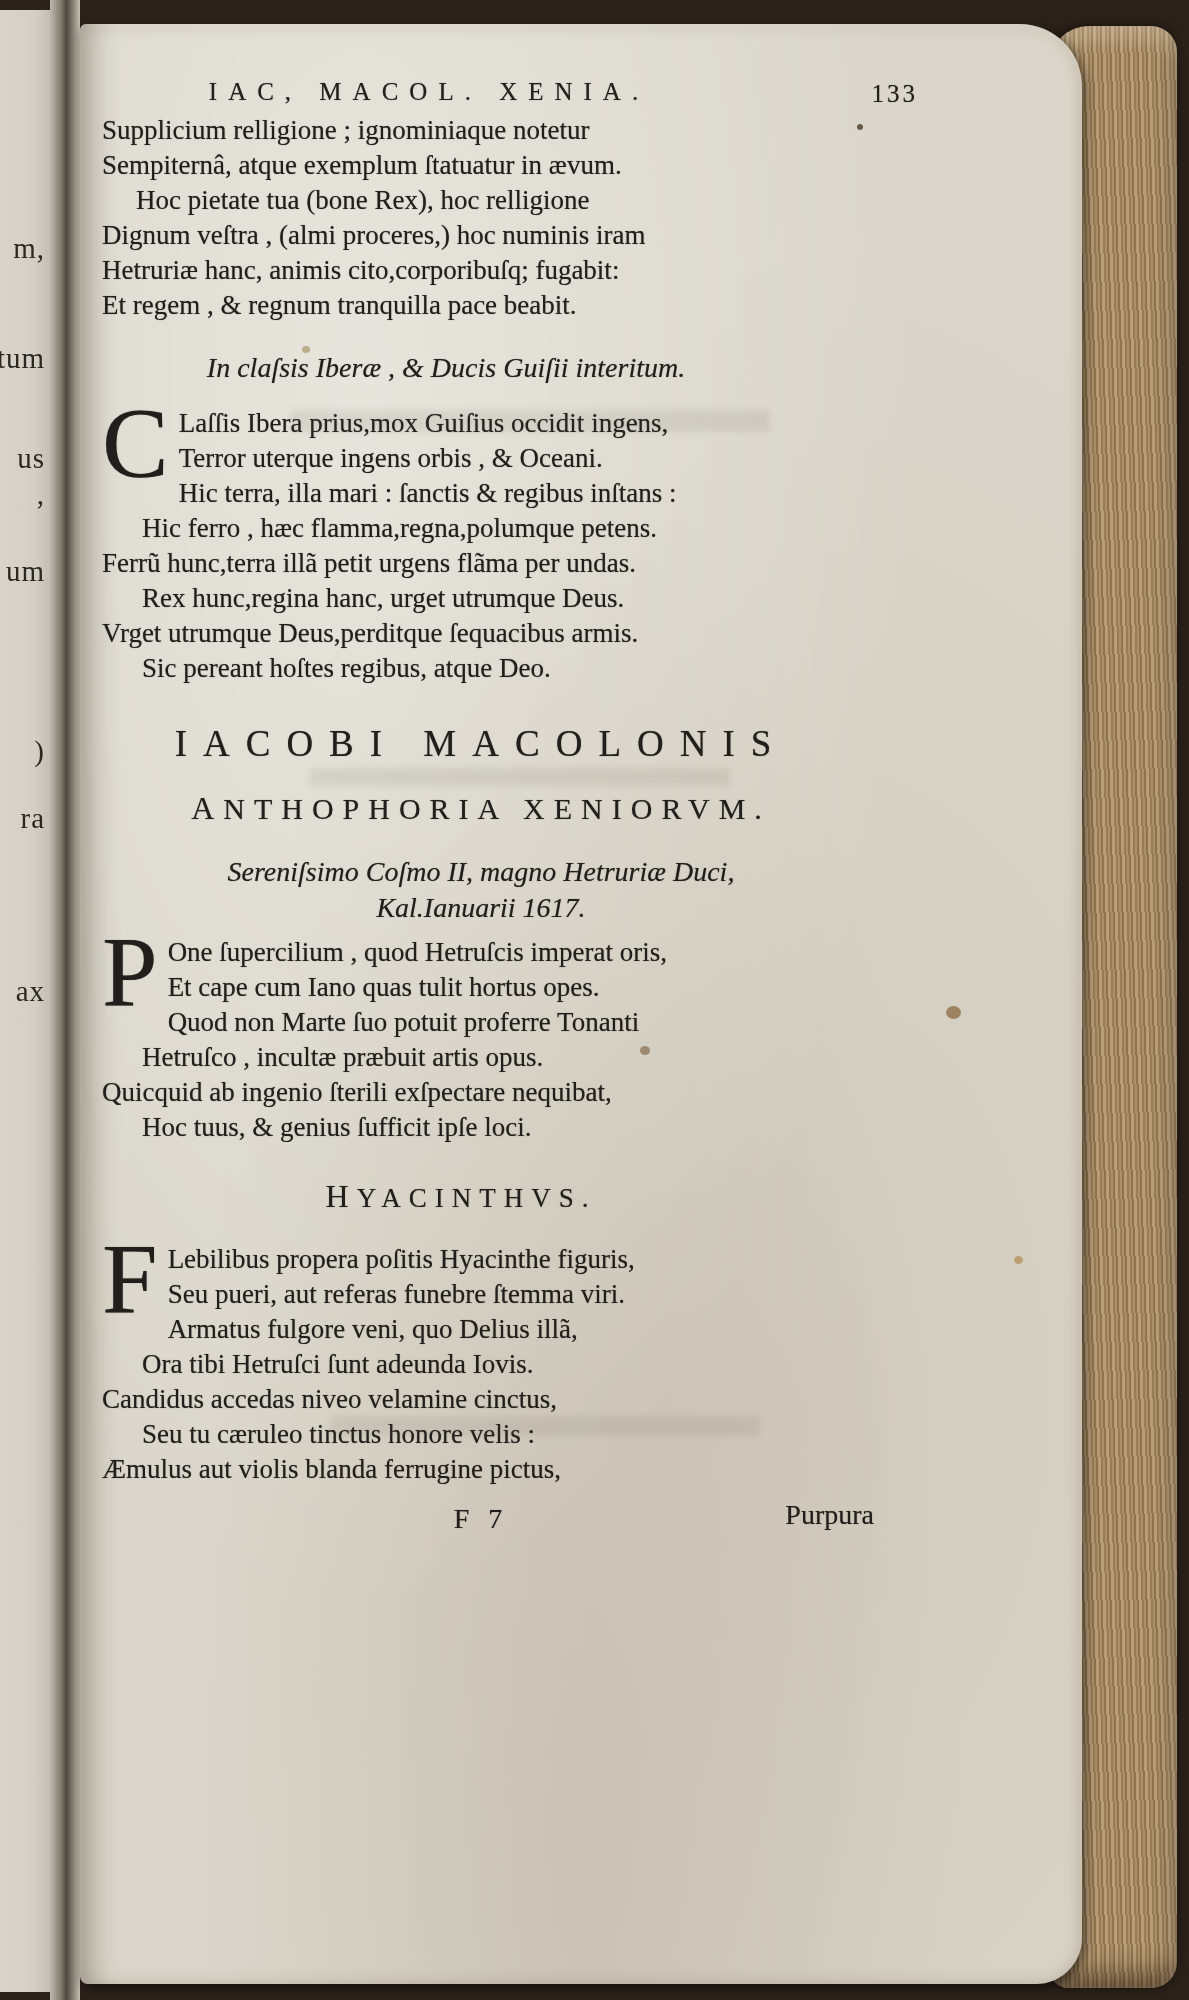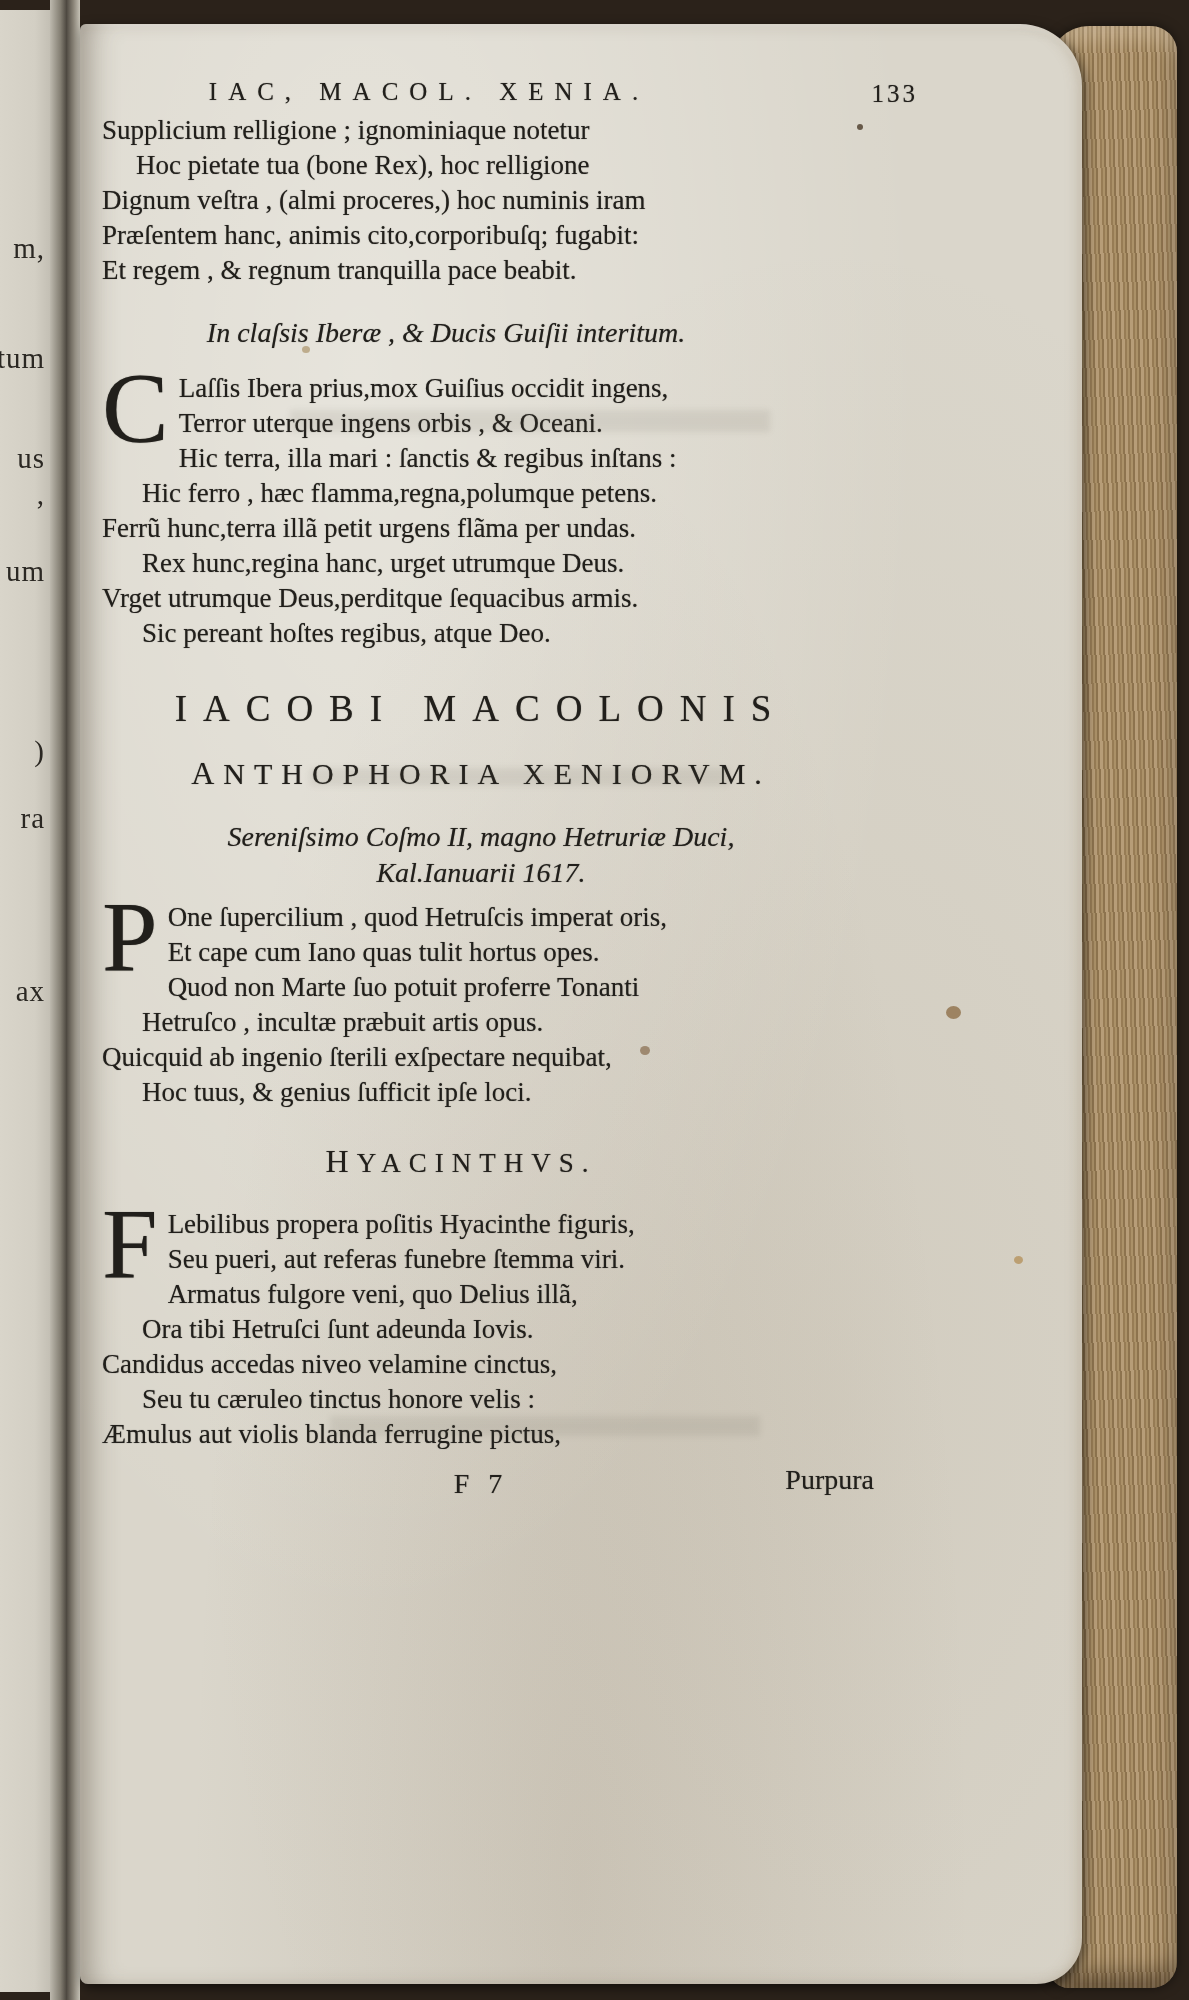--- a/index.html
+++ b/index.html
@@ -114,23 +114,24 @@
 <div class="page">
   <div class="content">
 
     <div class="running-head">
       <span class="running-title">IAC, MACOL. XENIA.</span>
       <span class="page-num">133</span>
     </div>
 
     <div class="stanza">
       <div class="pline">Supplicium relligione ; ignominiaque notetur</div>
+      <div class="pline">Sempiternâ, atque exemplum ſtatuatur in ævum.</div>
       <div class="pline ind1">Hoc pietate tua (bone Rex), hoc relligione</div>
       <div class="pline">Dignum veſtra , (almi proceres,) hoc numinis iram</div>
-      <div class="pline">Præſentem hanc, animis cito,corporibuſq; fugabit:</div>
+      <div class="pline">Hetruriæ hanc, animis cito,corporibuſq; fugabit:</div>
       <div class="pline">Et regem , &amp; regnum tranquilla pace beabit.</div>
     </div>
 
     <div class="poem-heading">In claſsis Iberæ , &amp; Ducis Guiſii interitum.</div>
     <div class="stanza">
       <div class="pline"><span class="dropcap">C</span><span>Laſſis Ibera prius,mox Guiſius occidit ingens,</span></div>
       <div class="pline ind2">Terror uterque ingens orbis , &amp; Oceani.</div>
       <div class="pline">Hic terra, illa mari : ſanctis &amp; regibus inſtans :</div>
       <div class="pline ind2">Hic ferro , hæc flamma,regna,polumque petens.</div>
       <div class="pline">Ferrũ hunc,terra illã petit urgens flãma per undas.</div>

